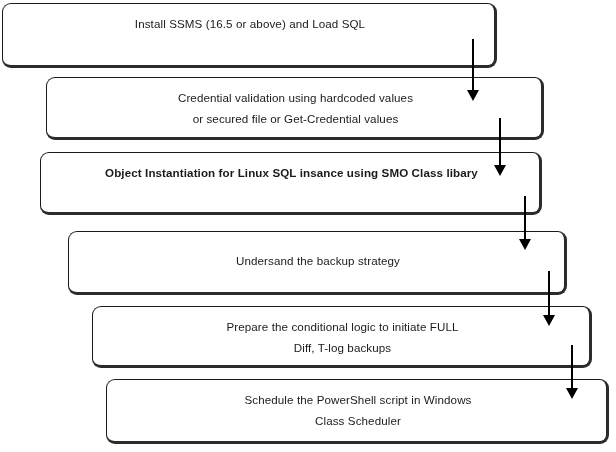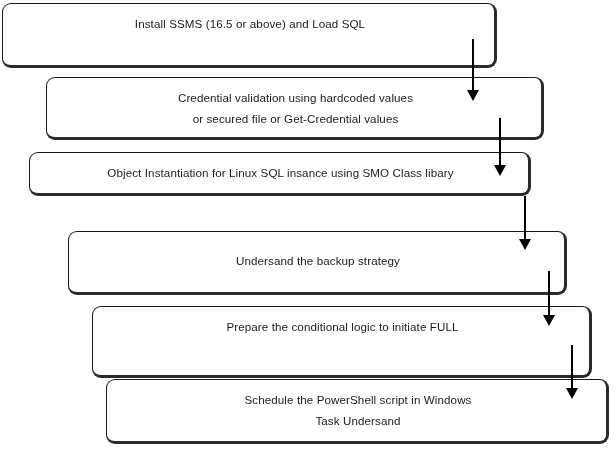--- a/index.html
+++ b/index.html
@@ -105,38 +105,39 @@
     </div>
   </div>
 
   <div class="node" id="n1" style="left: 22px; top: 77px; width: 498px; height: 63px; margin-left: 24px;">
     <div class="node-text">
       <span class="line">Credential validation using hardcoded values</span>
       <span class="line">or secured file or Get-Credential values</span>
     </div>
   </div>
 
-  <div class="node" id="n2" style="left: 29px; top: 152px; width: 502px; height: 44px;">
+  <div class="node" id="n2" style="left: 40px; top: 152px; width: 502px; height: 63px; font-weight: bold;">
     <div class="node-text">
       <span class="line">Object Instantiation for Linux SQL insance using SMO Class libary</span>
     </div>
   </div>
 
   <div class="node" id="n3" style="left: 68px; top: 231px; width: 499px; height: 64px; padding-left: 44px;">
     <div class="node-text" style="top:18px;">
       <span class="line">Undersand the backup strategy</span>
     </div>
   </div>
 
-  <div class="node" id="n4" style="left: 92px; top: 306px; width: 500px; height: 72px;">
+  <div class="node" id="n4" style="left: 92px; top: 306px; width: 500px; height: 62px;">
     <div class="node-text">
       <span class="line">Prepare the conditional logic to initiate FULL</span>
+      <span class="line">Diff, T-log backups</span>
     </div>
   </div>
 
   <div class="node" id="n5" style="left: 106px; top: 379px; width: 503px; height: 65px;">
     <div class="node-text">
       <span class="line">Schedule the PowerShell script in Windows</span>
-      <span class="line">Task Undersand</span>
+      <span class="line">Class Scheduler</span>
     </div>
   </div>
 
 </div>
 
 </body></html>

